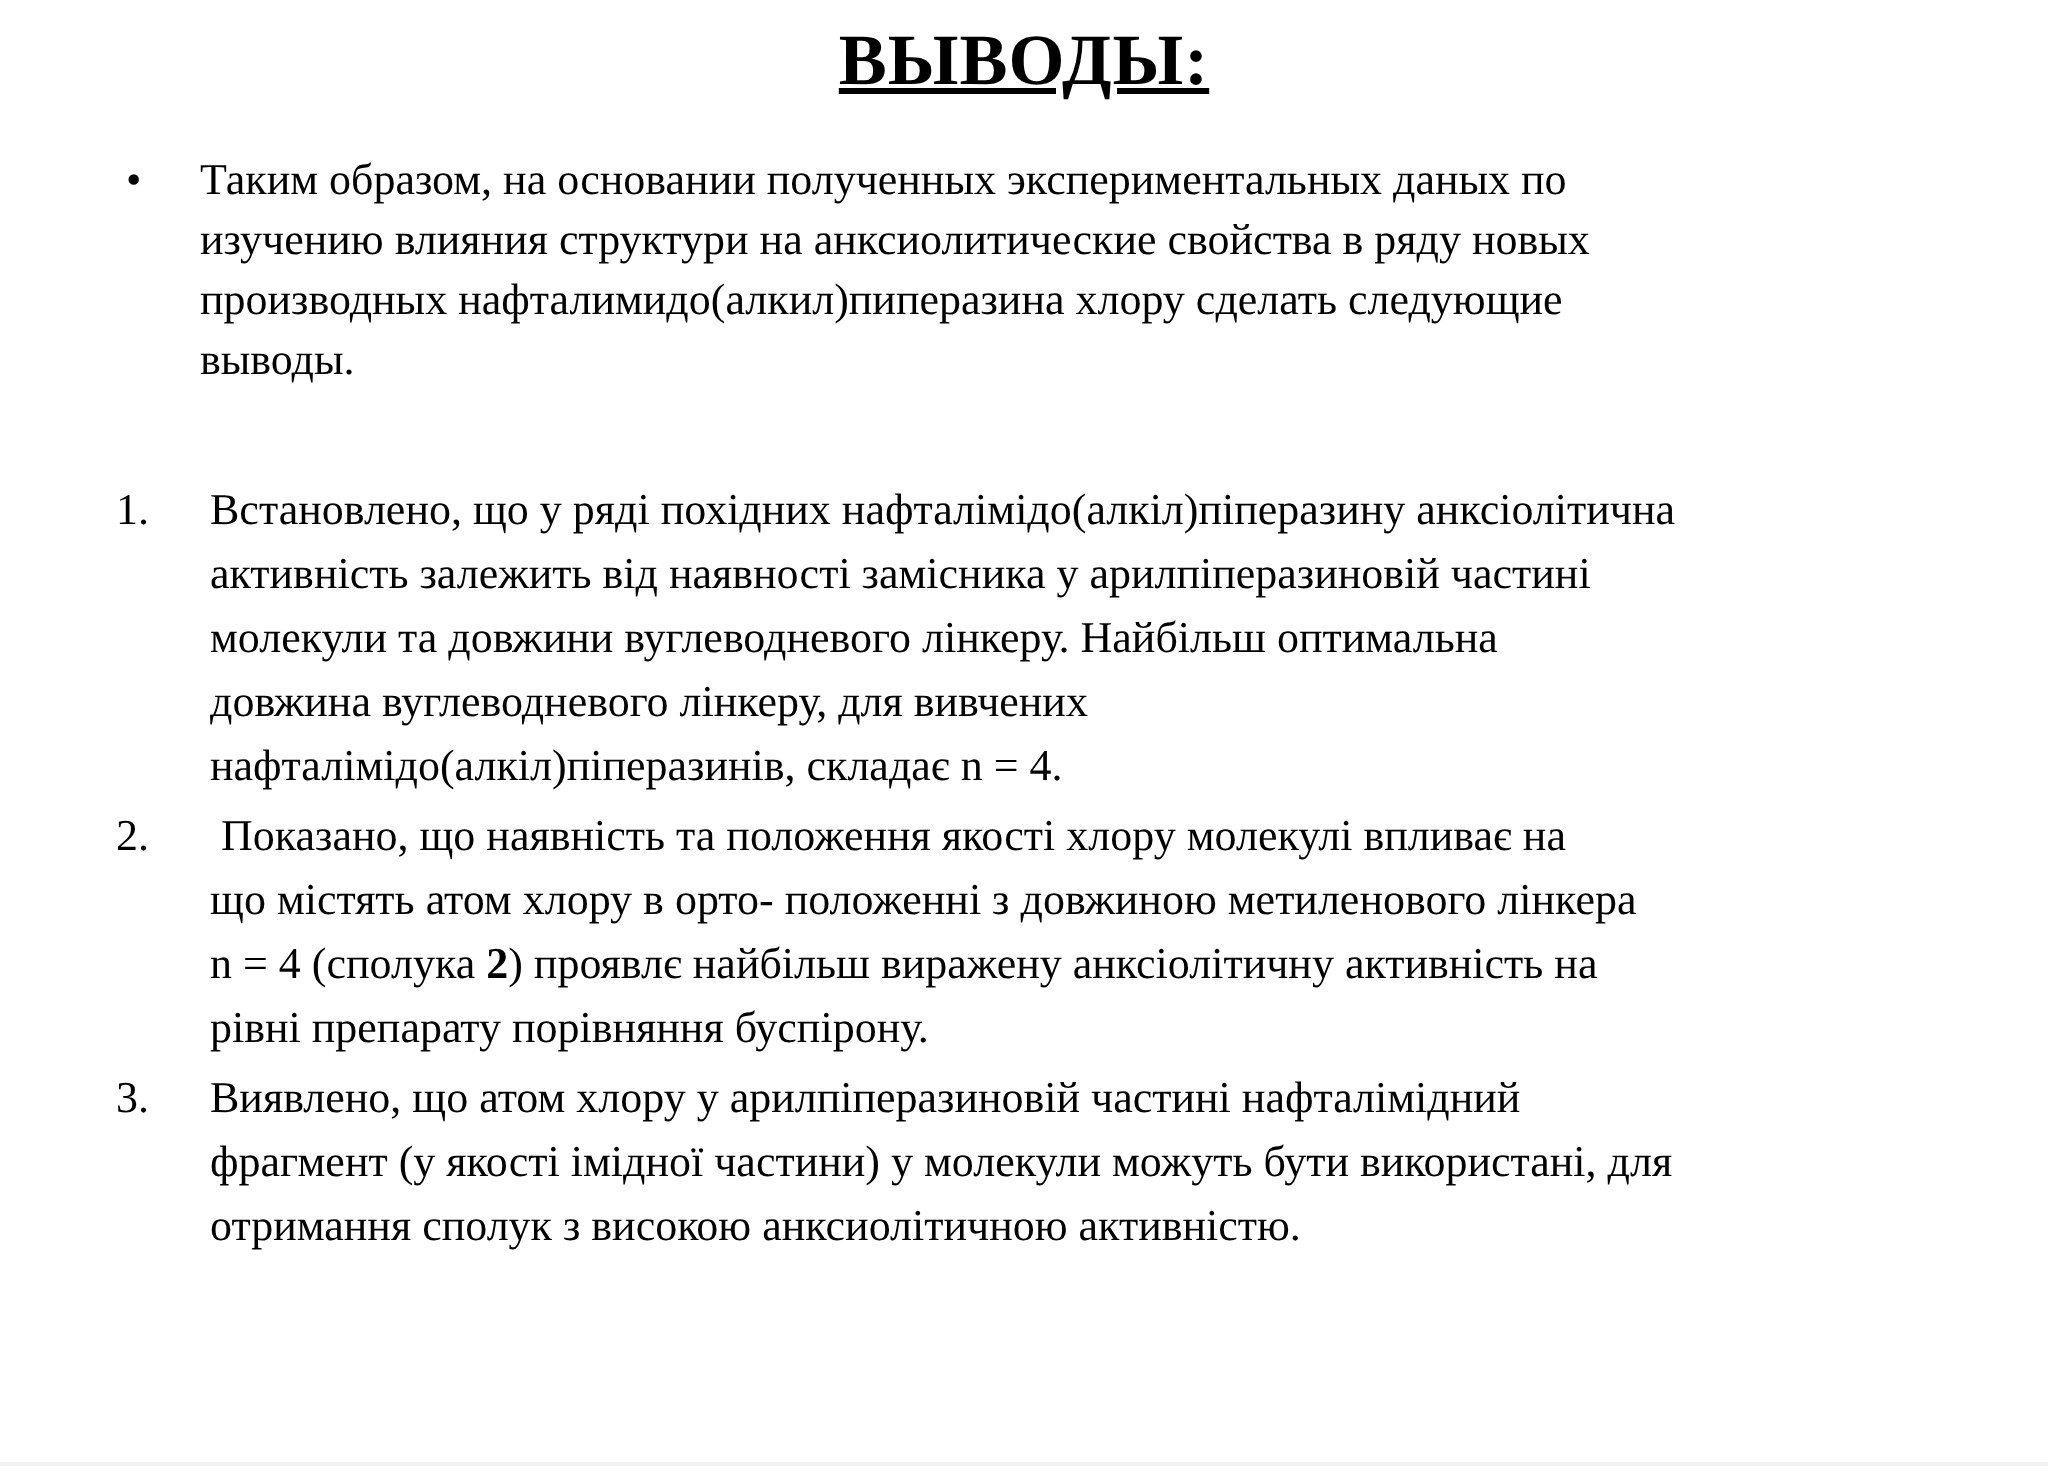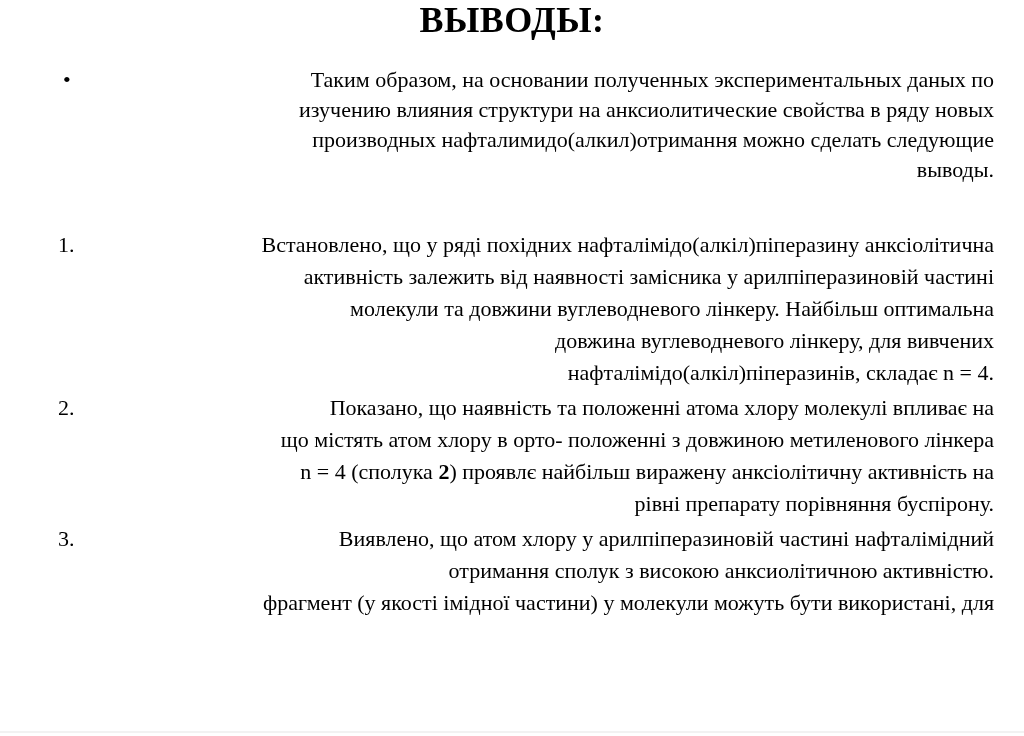--- a/index.html
+++ b/index.html
@@ -7,45 +7,46 @@
     position: relative;
     width: 1024px;
     height: 736px;
     background: #ffffff;
     color: #000000;
     font-family: "Liberation Serif", "DejaVu Serif", serif;
     overflow: hidden;
   }
   .title {
     margin: 0;
+    padding-top: 10px;
     text-align: center;
     font-size: 36px;
     line-height: 40px;
     font-weight: bold;
     letter-spacing: 0.5px;
+    text-decoration: underline;
   }
   .content {
     padding-left: 58px;
     padding-right: 30px;
   }
   .para { display: flex; align-items: flex-start; }
   .intro { margin-top: 25px; margin-bottom: 44px; }
   .marker {
     flex: 0 0 auto;
     font-size: 22px;
     line-height: 30px;
   }
   .intro .marker { width: 37px; padding-left: 5px; }
   .numbered .marker { width: 47px; line-height: 32px; }
   .lines { flex: 1 1 auto; min-width: 0; }
   .line {
     font-size: 22px;
     line-height: 30px;
     white-space: pre;
-    text-align: right;
   }
   .numbered .line { line-height: 32px; }
   .numbered { margin-bottom: 3px; }
   .line .italic { }
   .line .bold { font-weight: bold; }
   .bottom-edge {
     position: absolute;
     left: 0;
     right: 0;
     bottom: 3px;
@@ -60,51 +61,51 @@
 
   <h1 class="title">ВЫВОДЫ:</h1>
 
   <div class="content">
 
     <div class="para intro">
       <span class="marker">•</span>
       <div class="lines">
         <div class="line"><span>Таким образом, на основании полученных экспериментальных даных по</span></div>
         <div class="line"><span>изучению влияния структури на анксиолитические свойства в ряду новых</span></div>
-        <div class="line"><span>производных нафталимидо(алкил)отримання можно сделать следующие</span></div>
+        <div class="line"><span>производных нафталимидо(алкил)пиперазина хлору сделать следующие</span></div>
         <div class="line"><span>выводы.</span></div>
       </div>
     </div>
 
     <div class="para numbered">
       <span class="marker">1.</span>
       <div class="lines">
         <div class="line"><span>Встановлено, що у ряді похідних нафталімідо(алкіл)піперазину анксіолітична</span></div>
         <div class="line"><span>активність залежить від наявності замісника у арилпіперазиновій частині</span></div>
         <div class="line"><span>молекули та довжини вуглеводневого лінкеру. Найбільш оптимальна</span></div>
         <div class="line"><span>довжина вуглеводневого лінкеру, для вивчених</span></div>
         <div class="line"><span>нафталімідо(алкіл)піперазинів, складає n = 4.</span></div>
       </div>
     </div>
 
     <div class="para numbered">
       <span class="marker">2.</span>
       <div class="lines">
-        <div class="line"><span> Показано, що наявність та положенні атома хлору молекулі впливає на</span></div>
+        <div class="line"><span> Показано, що наявність та положення якості хлору молекулі впливає на</span></div>
         <div class="line"><span>що містять атом хлору в </span><span class="italic">орто-</span><span> положенні з довжиною метиленового лінкера</span></div>
         <div class="line"><span>n = 4 (сполука </span><span class="bold">2</span><span>) проявлє найбільш виражену анксіолітичну активність на</span></div>
         <div class="line"><span>рівні препарату порівняння буспірону.</span></div>
       </div>
     </div>
 
     <div class="para numbered">
       <span class="marker">3.</span>
       <div class="lines">
         <div class="line"><span>Виявлено, що атом хлору у арилпіперазиновій частині нафталімідний</span></div>
+        <div class="line"><span>фрагмент (у якості імідної частини) у молекули можуть бути використані, для</span></div>
         <div class="line"><span>отримання сполук з високою анксиолітичною активністю.</span></div>
-        <div class="line"><span>фрагмент (у якості імідної частини) у молекули можуть бути використані, для</span></div>
       </div>
     </div>
 
   </div>
 
   <div class="bottom-edge"></div>
 </div>
 
 </body></html>

